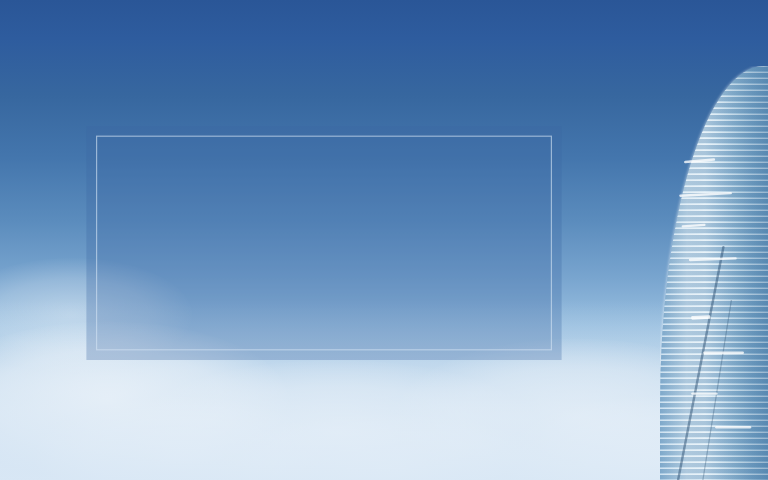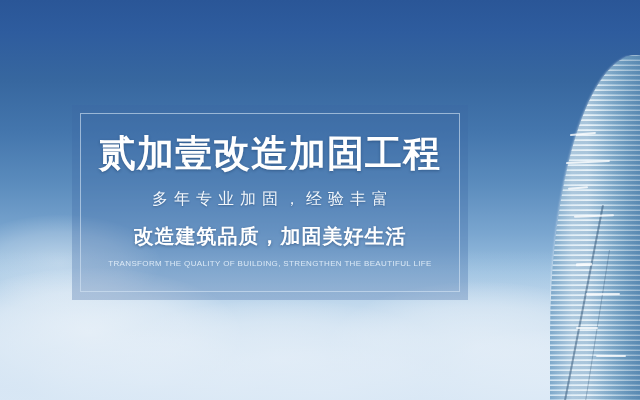--- a/index.html
+++ b/index.html
@@ -252,21 +252,15 @@
     <div class="streak s3"></div>
     <div class="streak s4"></div>
     <div class="streak s5"></div>
     <div class="streak s6"></div>
     <div class="streak s7"></div>
     <div class="streak s8"></div>
   </div>
 
   <div class="panel">
     <div class="panel-inner"></div>
-    <div class="panel-content">
-      <div class="headline">贰加壹改造加固工程</div>
-      <div class="subline">多年专业加固，经验丰富</div>
-      <div class="slogan">改造建筑品质，加固美好生活</div>
-      <div class="tagline">TRANSFORM THE QUALITY OF BUILDING, STRENGTHEN THE BEAUTIFUL LIFE</div>
-    </div>
   </div>
 
 </div>
 
 </body></html>

